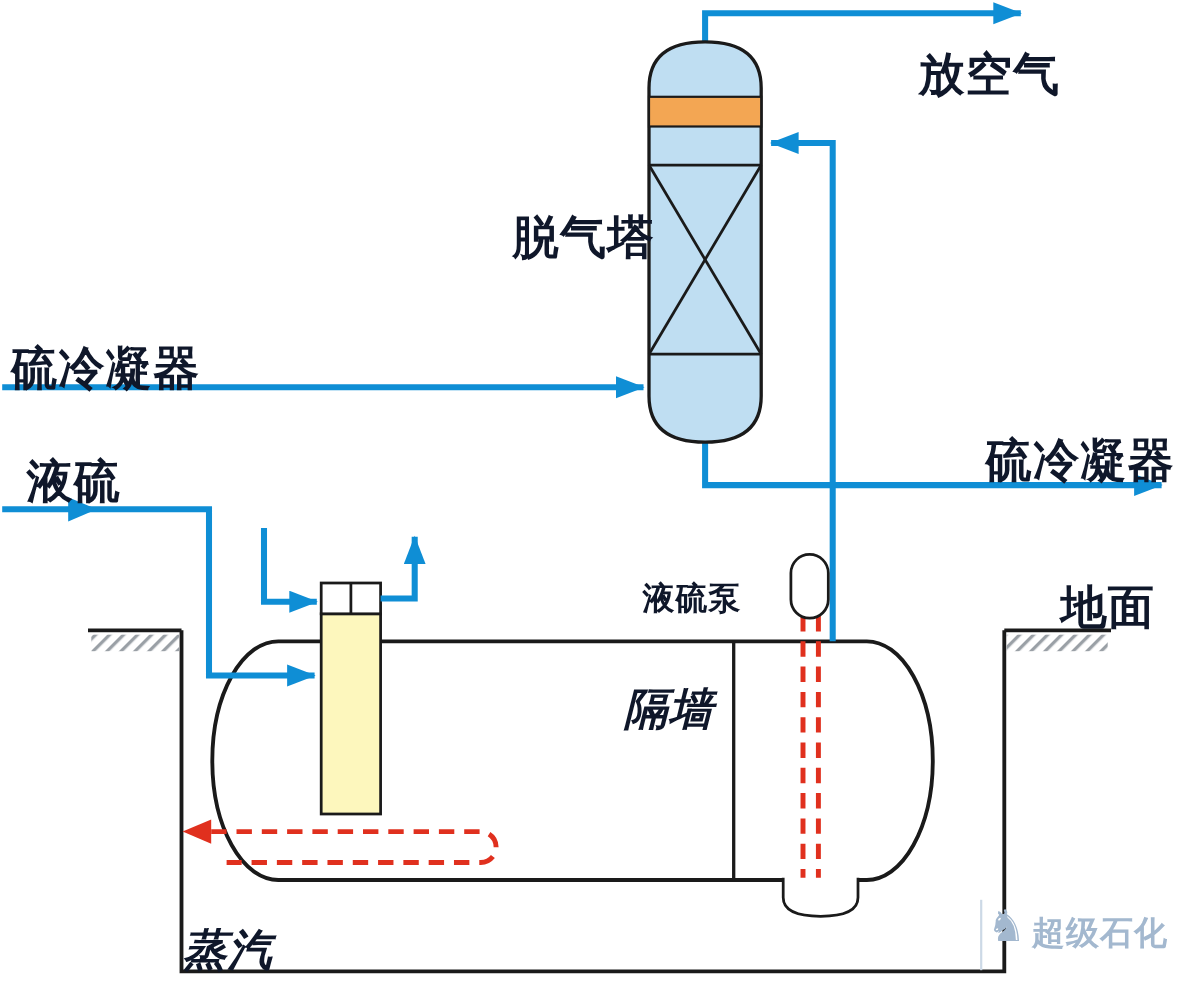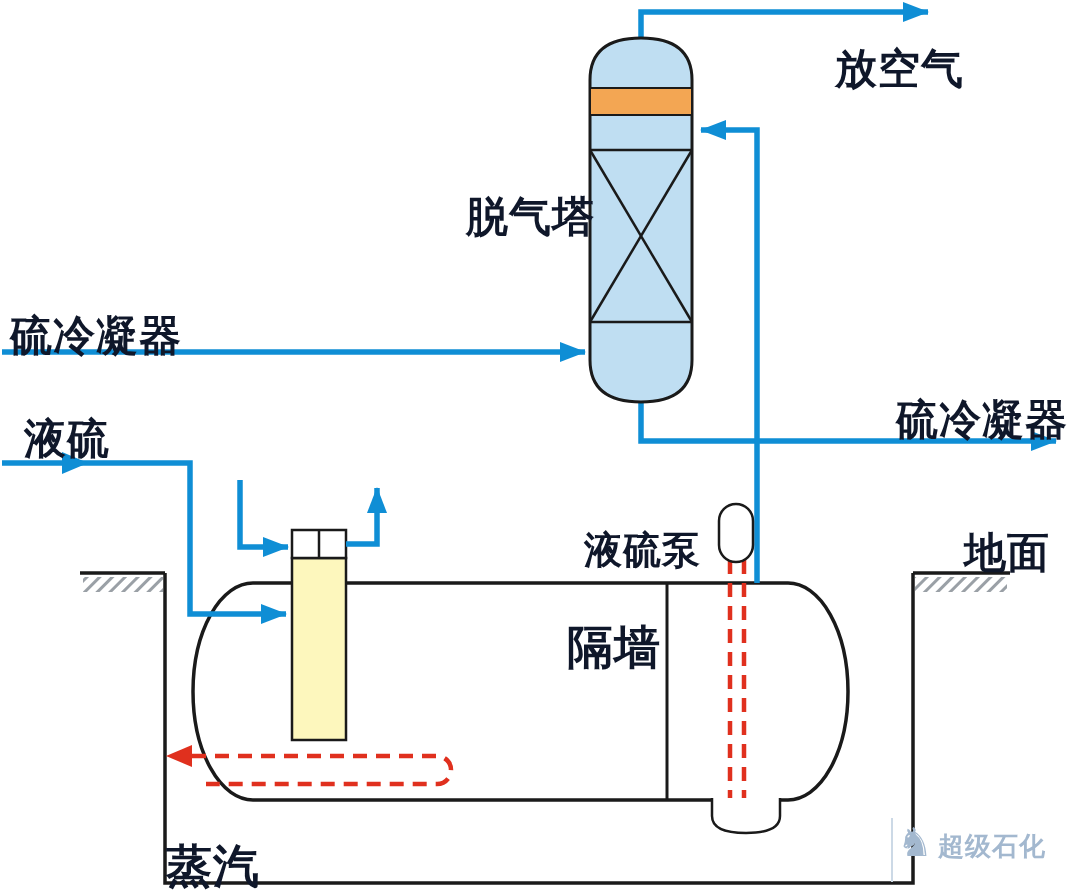--- a/index.html
+++ b/index.html
@@ -32,25 +32,25 @@
   .lbl{
     position:absolute;
     font-weight:700;
     color:#0f172a;
     font-size:42px;
     line-height:1;
     white-space:nowrap;
     letter-spacing:1px;
     margin-top:12px;
   }
-  .lbl.small{font-size:38px;}
-  .lbl.mid{font-size:46px;}
+  .lbl.small{font-size:29px;}
+  .lbl.mid{font-size:40px;font-style:italic;}
   .watermark-text{
     position:absolute;left:938px;top:834px;
-    font-size:26px;font-weight:700;line-height:1;white-space:nowrap;
+    font-size:30px;font-weight:700;line-height:1;white-space:nowrap;
     color:var(--watermark_blue,#a3b8cf);letter-spacing:1px;
   }
   .watermark-logo{
     position:absolute;left:897px;top:822px;
     font-size:40px;line-height:1;
     color:var(--watermark_blue,#a3b8cf);
     font-family:"DejaVu Sans",sans-serif;
   }
   .watermark-divider{
     position:absolute;left:891px;top:818px;

